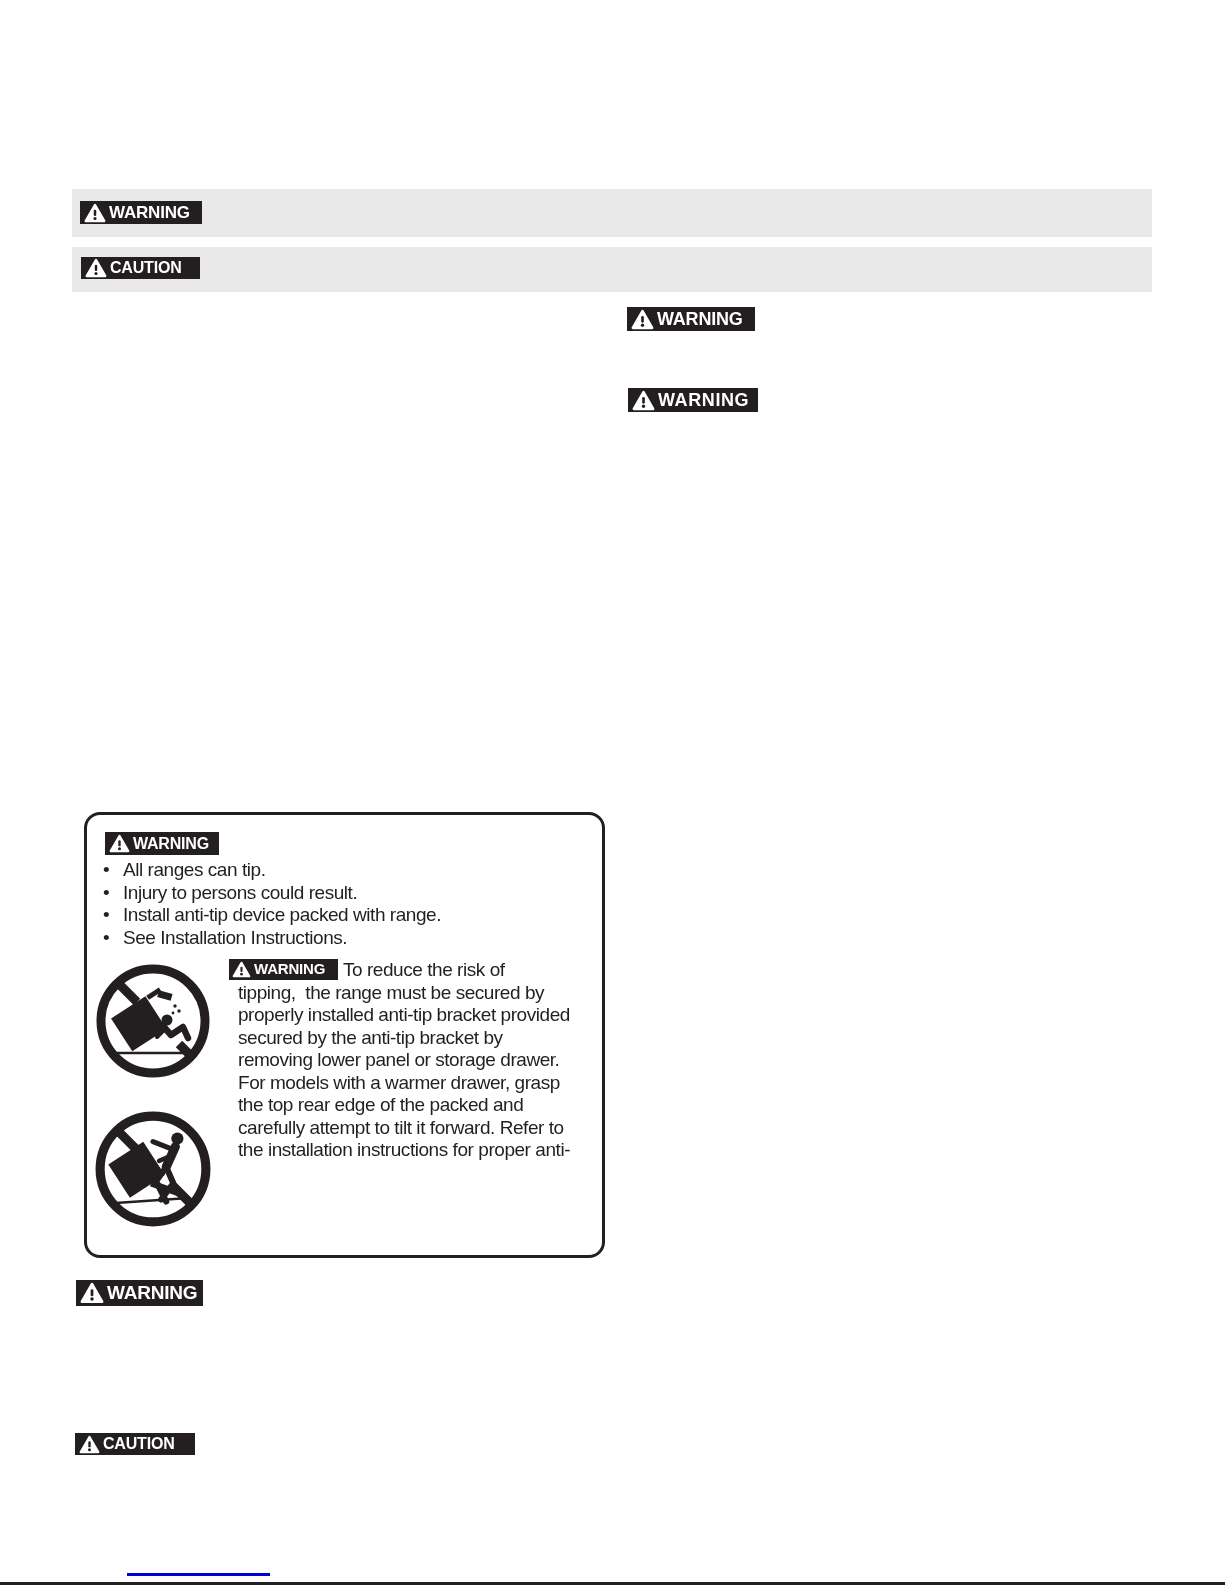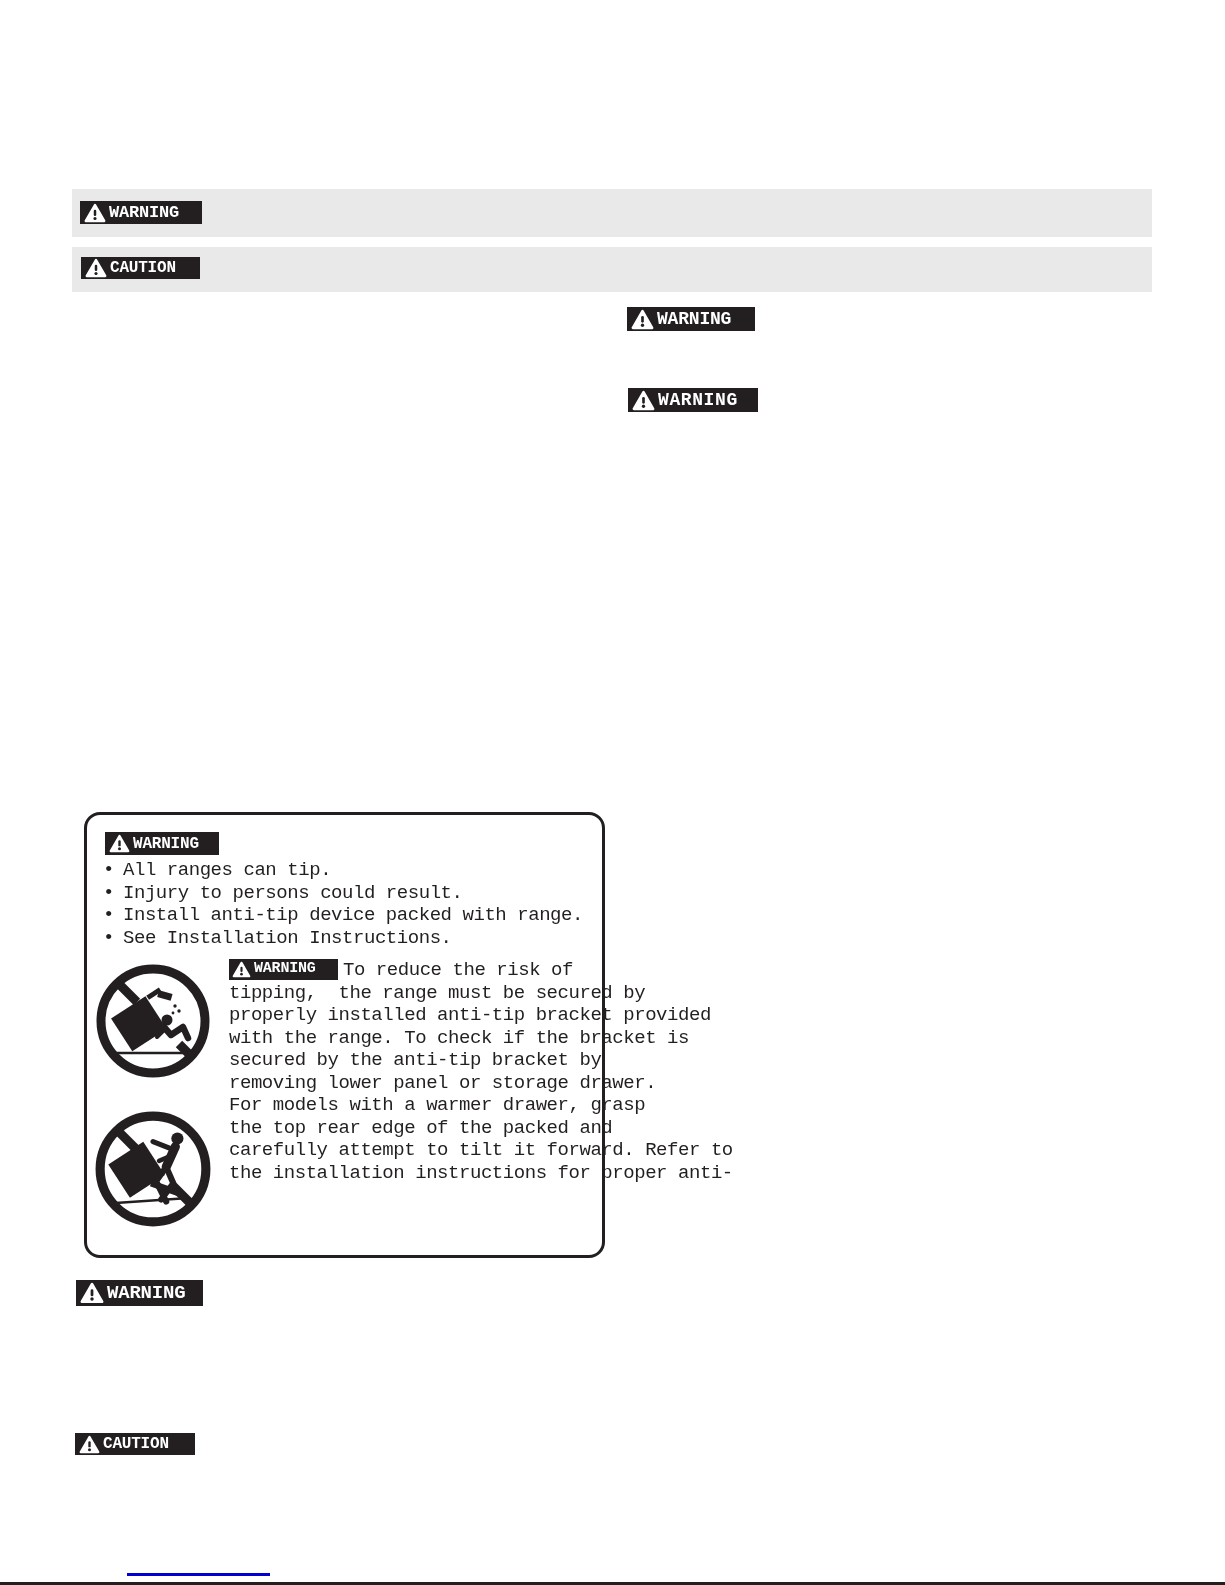--- a/index.html
+++ b/index.html
@@ -1,18 +1,18 @@
 <!DOCTYPE html>
 <html><head>
 <meta charset="utf-8">
 <style>
   html,body{margin:0;padding:0;background:#fff;}
   #page{
     position:relative;width:1225px;height:1585px;background:#fff;
-    font-family:Liberation Mono, monospace;overflow:hidden;
+    font-family:Liberation Sans, sans-serif;overflow:hidden;
   }
   .graybar{position:absolute;left:72px;width:1080px;background:#e9e9e9;}
   .bar1{top:189px;height:48px;}
   .bar2{top:247px;height:45px;}
 
   
   .badge{
     position:absolute;background:#231f20;color:#fff;
     display:flex;align-items:center;box-sizing:border-box;
     padding:0 6px 0 4px;gap:3px;
@@ -37,21 +37,21 @@
   .bullet-row{display:flex;}
   .bullet-dot{width:20px;flex:0 0 auto;}
   .bullet-text{white-space:pre;text-align:center;}
   .pict{position:absolute;}
   .p1{left:6px;top:146px;}
   .p2{left:5px;top:293px;}
   .para{
     position:absolute;left:142px;top:144px;width:372px;
     font-size:19px;line-height:22.5px;letter-spacing:-0.45px;color:#231f20;
   }
-  .para-line{white-space:pre;height:22.5px;}
+  .para-line{white-space:pre;height:22.5px;margin-left:9px;}
   .inline-badge{
     display:inline-flex;position:relative;top:-1px;vertical-align:middle;
     background:#231f20;color:#fff;align-items:center;box-sizing:border-box;
     width:109px;height:21px;padding:0 5px 0 3px;gap:3px;
     font-weight:bold;font-size:15px;letter-spacing:-0.2px;margin-right:5px;
   }
   .first-line{display:flex;align-items:center;height:22.5px;white-space:pre;}
 
   .link-underline{position:absolute;left:127px;top:1573px;width:143px;height:3px;background:#0000d4;}
   .bottom-rule{position:absolute;left:0;top:1582px;width:1225px;height:3px;background:#231f20;}
@@ -170,21 +170,20 @@
         <span class="inline-badge">
           <svg width="19" height="17" viewBox="0 0 26 24">
               <use href="#tri-icon"></use>
             </svg>
           <span>WARNING</span>
         </span>
         <span>To reduce the risk of</span>
       </div>
       <div class="para-line">tipping,  the range must be secured by</div>
       <div class="para-line">properly installed anti-tip bracket provided</div>
-      <div class="para-line">with the range. To check if the bracket is</div>
       <div class="para-line">secured by the anti-tip bracket by</div>
       <div class="para-line">removing lower panel or storage drawer.</div>
       <div class="para-line">For models with a warmer drawer, grasp</div>
       <div class="para-line">the top rear edge of the packed and</div>
       <div class="para-line">carefully attempt to tilt it forward. Refer to</div>
       <div class="para-line">the installation instructions for proper anti-</div>
     </div>
   </div>
 
   <div class="badge b-bottom-warning">

